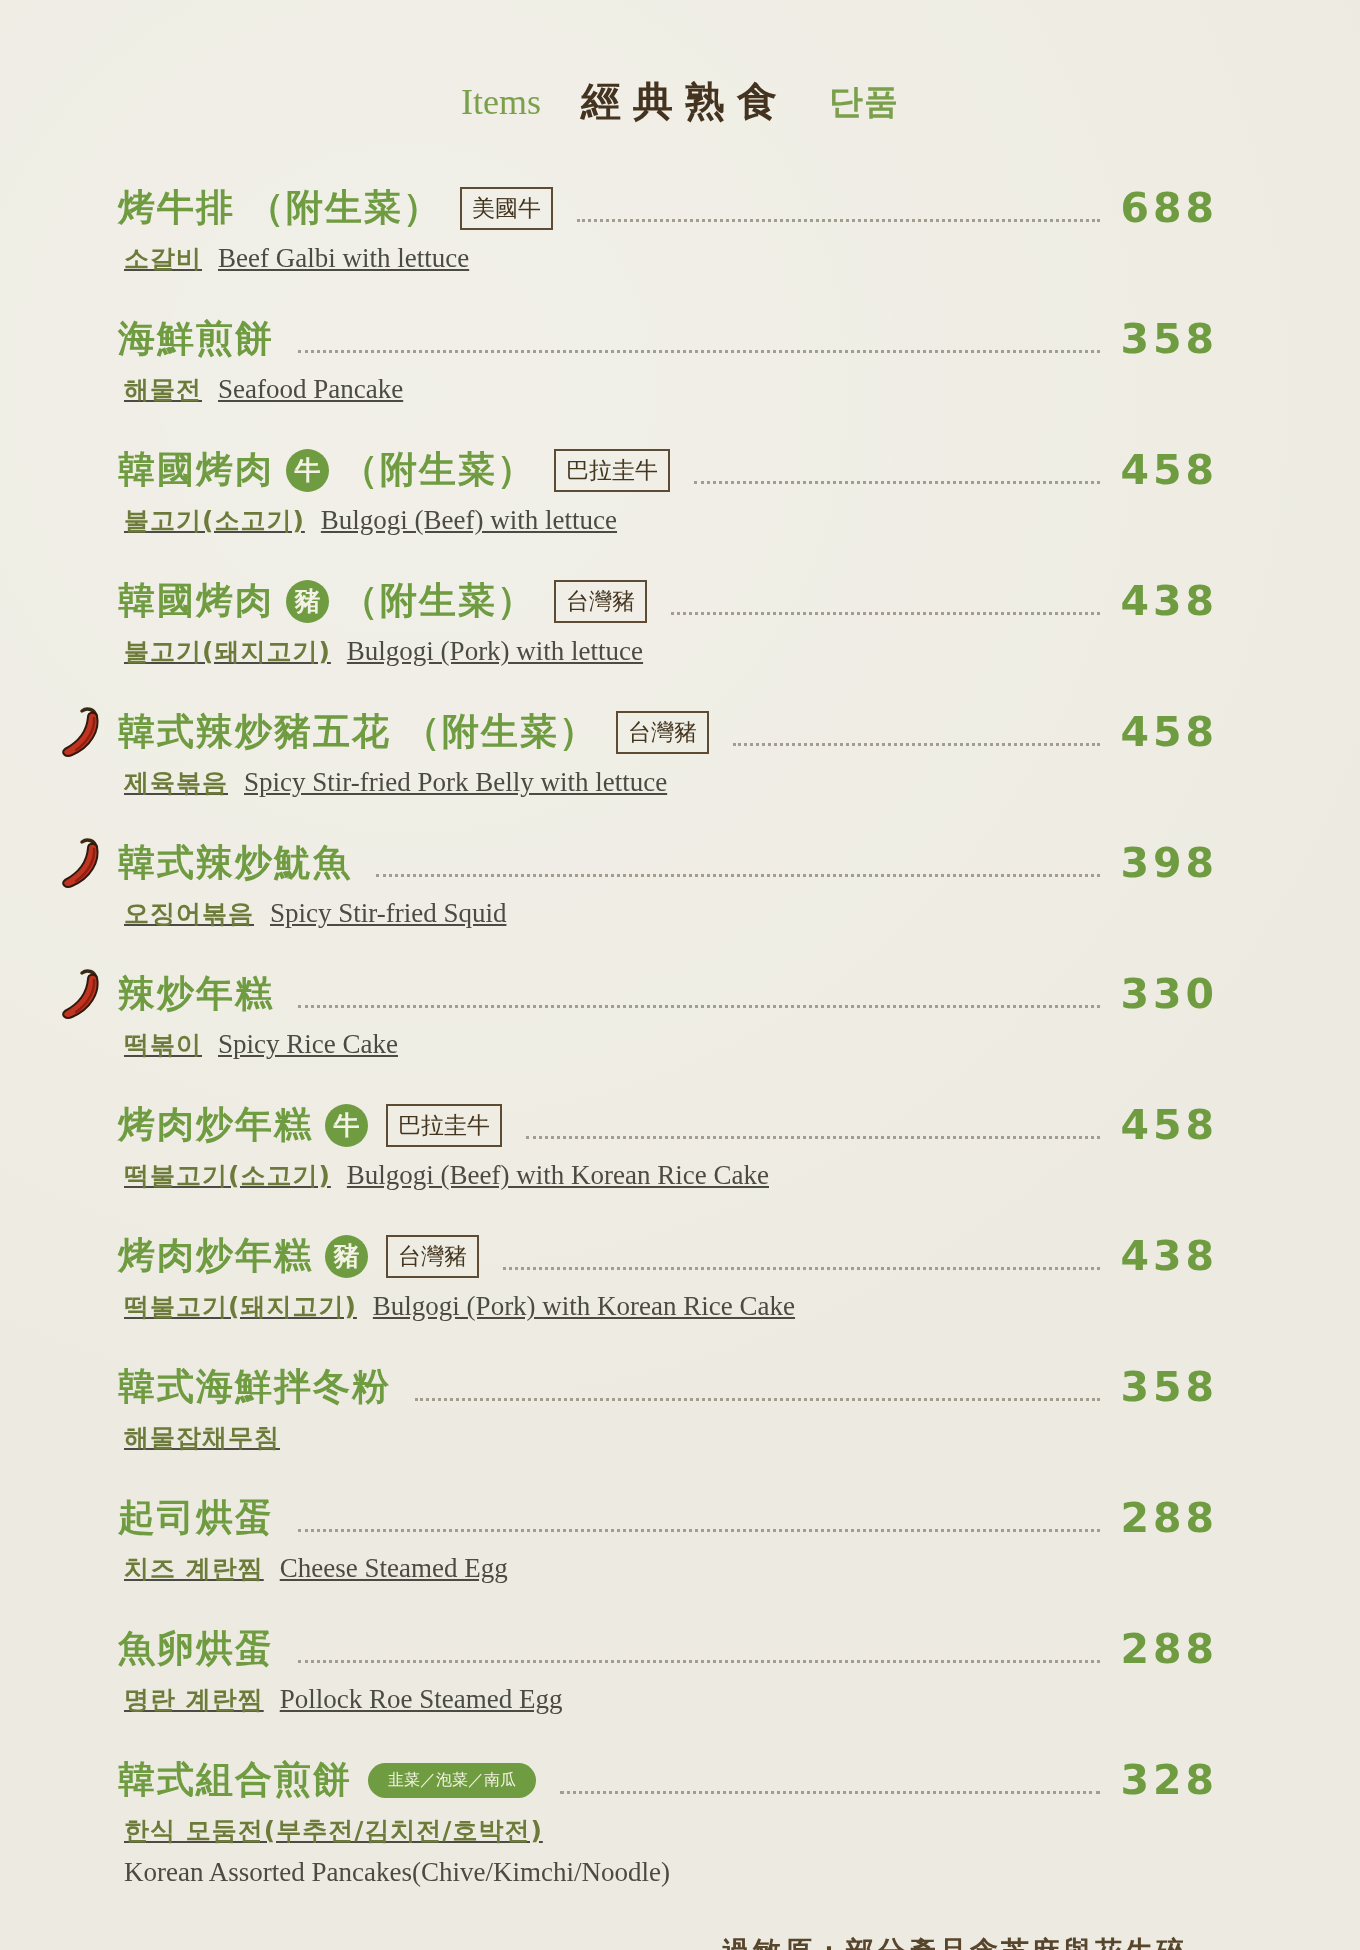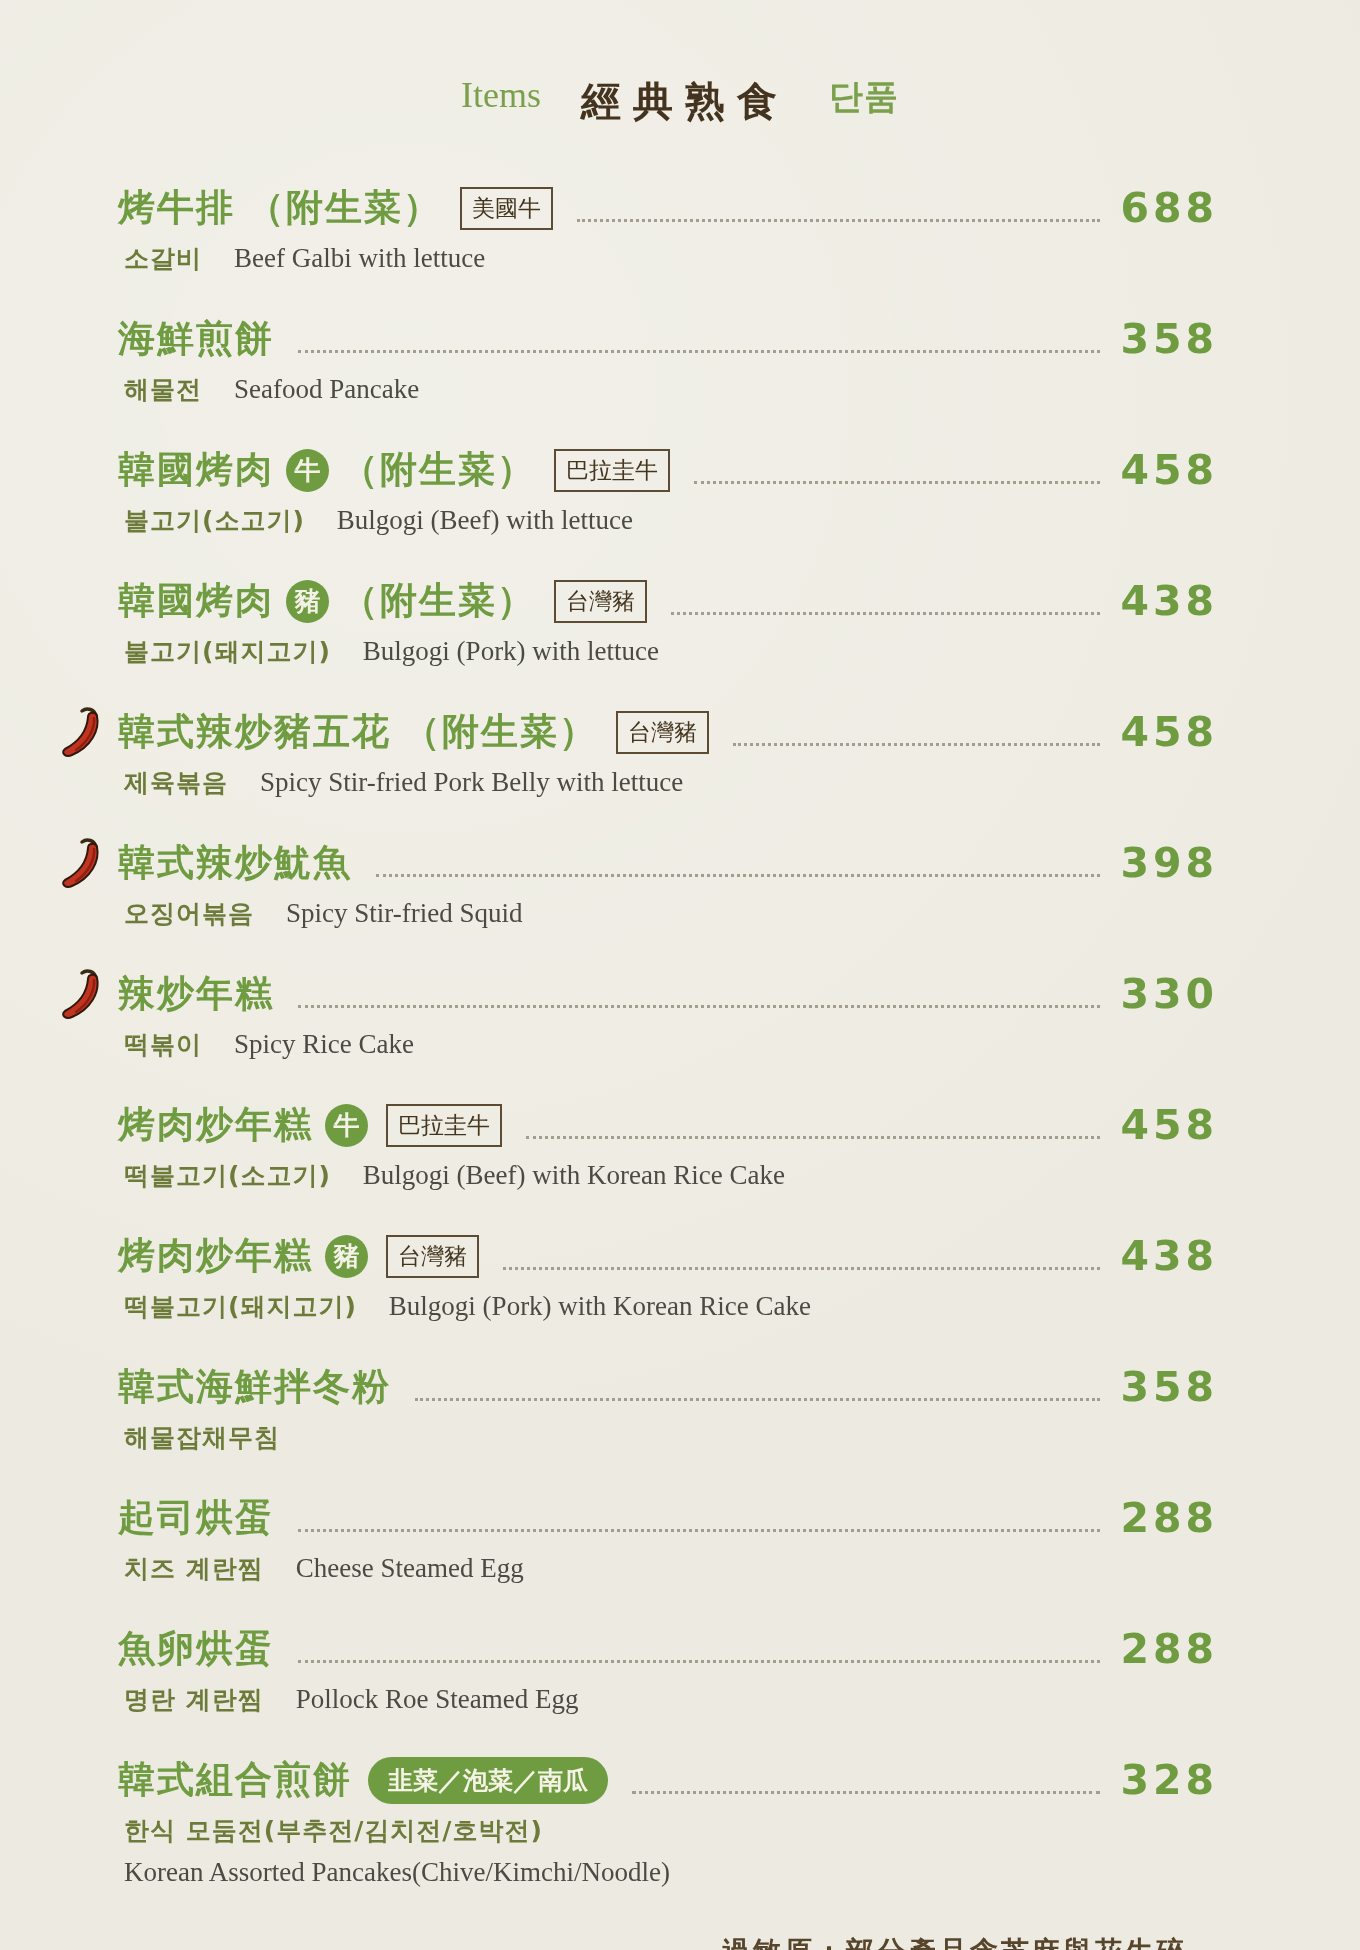--- a/index.html
+++ b/index.html
@@ -11,21 +11,21 @@
     color:#4b4b43;
   }
   .page{width:1360px;height:1950px;position:relative;
     background:
       radial-gradient(circle at 30% 20%, rgba(255,255,255,.25), rgba(255,255,255,0) 60%),
       #edebe1;
   }
   
   .header{
     padding-top:74px;
-    display:flex;justify-content:center;align-items:flex-start;gap:40px;
+    display:flex;justify-content:center;align-items:center;gap:40px;
   }
   .header .en{color:#7aa04c;font-family:"Liberation Serif", serif;font-size:36px;}
   .header .zh{color:#44331f;font-family:"Liberation Serif", serif;font-weight:bold;font-size:40px;letter-spacing:12px;}
   .header .kr{color:#7aa04c;font-size:34px;font-weight:bold;}
   
   .menu{padding:54px 142px 0 118px;}
   .item{position:relative;margin-bottom:39px;}
   .line1{display:flex;align-items:center;gap:12px;}
   .title{color:#6f9b41;font-weight:bold;font-size:37px;white-space:nowrap;letter-spacing:2px;}
   .circle-badge{
@@ -33,28 +33,28 @@
     background:#6f9b41;color:#f4f2e6;
     font-size:26px;font-weight:bold;
     display:flex;align-items:center;justify-content:center;
   }
   .box-badge{
     flex:0 0 auto;border:2px solid #5d4b33;color:#44351f;
     font-size:23px;padding:4px 10px;white-space:nowrap;margin-left:6px;
   }
   .pill-badge{
     flex:0 0 auto;background:#6f9b41;color:#f5f3e6;border-radius:999px;
-    padding:7px 20px;font-size:25px;font-weight:bold;white-space:nowrap;margin-left:4px;
+    padding:7px 20px;font-size:16px;font-weight:normal;white-space:nowrap;margin-left:4px;
   }
   .leader{flex:1 1 auto;border-bottom:3px dotted #a39d90;align-self:flex-end;margin:0 8px 11px 12px;min-width:30px;}
   .price{
     flex:0 0 auto;color:#6f9b41;font-weight:bold;font-size:41px;
     letter-spacing:4px;min-width:96px;text-align:right;
   }
-  .line2{display:flex;align-items:baseline;gap:32px;margin-top:9px;padding-left:6px;}
+  .line2{display:flex;align-items:baseline;gap:16px;margin-top:9px;padding-left:6px;text-decoration:underline;}
   .kr{color:#6d7b3a;font-weight:bold;font-size:25px;letter-spacing:1px;white-space:nowrap;}
   .en-sub{color:#4b4b43;font-family:"Liberation Serif", serif;font-size:27px;white-space:nowrap;}
   .en-block{color:#4b4b43;font-family:"Liberation Serif", serif;font-size:27px;margin-top:10px;padding-left:6px;}
   .chili{position:absolute;left:-62px;top:-2px;width:54px;height:58px;}
   
   .footer{padding:6px 142px 0 118px;}
   .allergen-zh{text-align:right;color:#57452c;font-size:28px;font-weight:bold;letter-spacing:3px;}
 </style>
 </head>
 <body>

